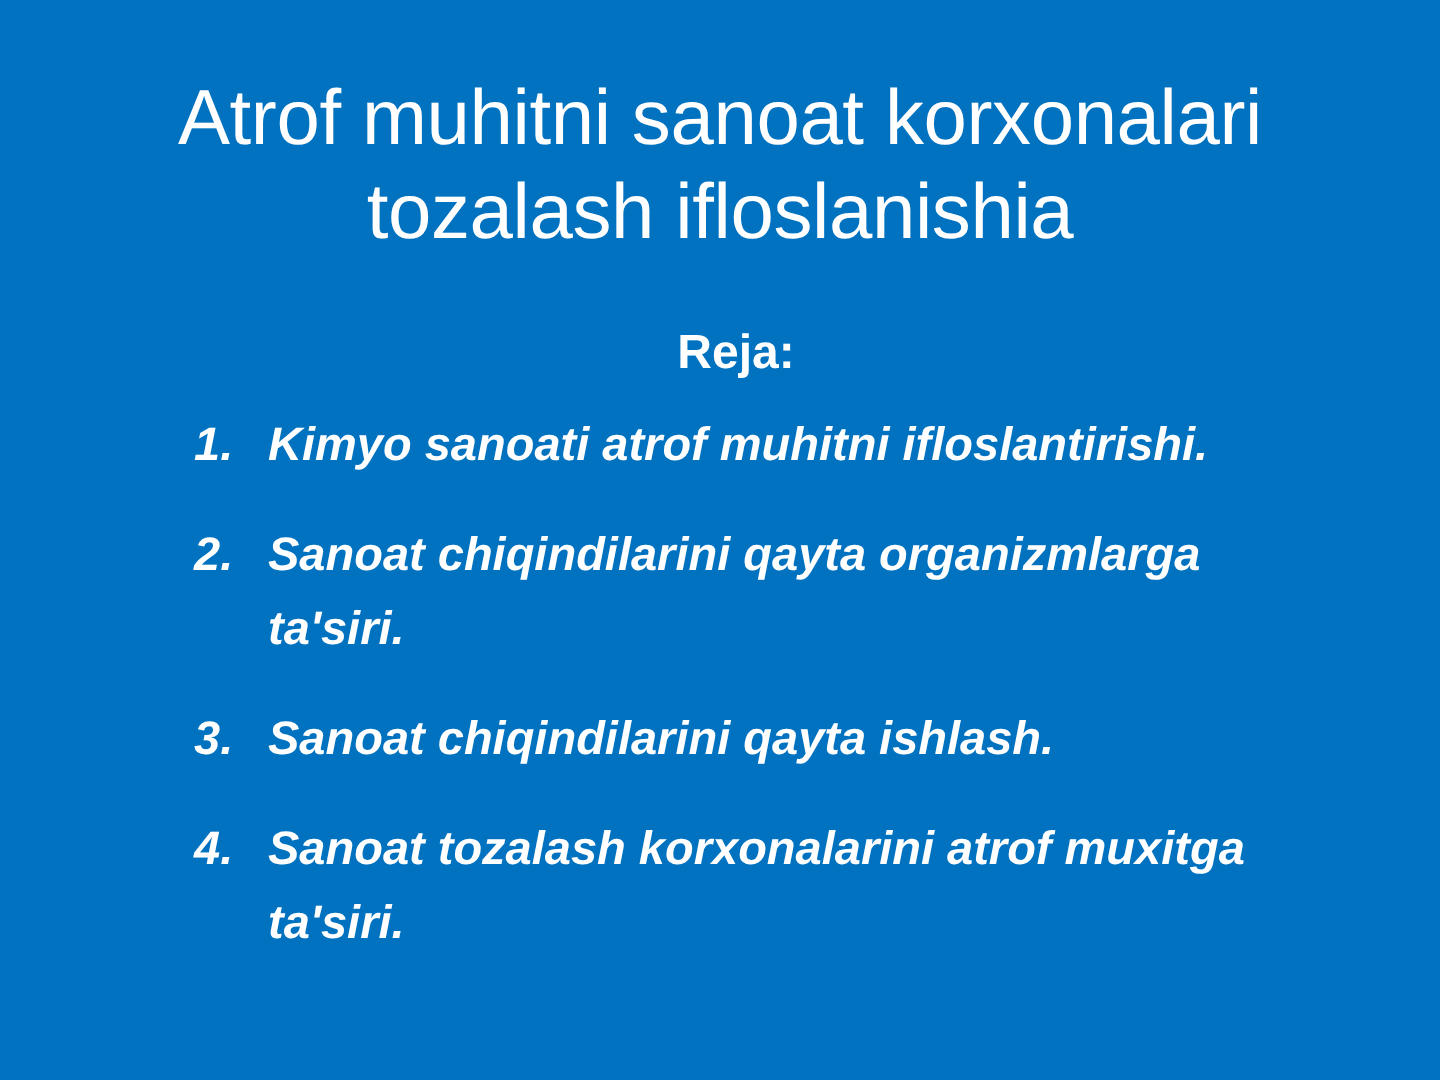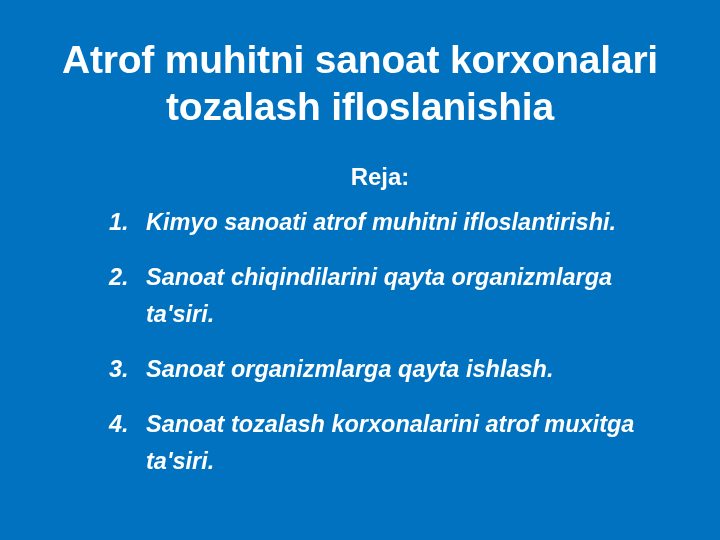--- a/index.html
+++ b/index.html
@@ -26,31 +26,31 @@
     position: absolute;
     left: 36px;
     top: 36px;
     width: 648px;
     text-align: center;
   }
   .title-line {
     display: block;
     color: #FFFFFF;
     font-family: "Liberation Sans", sans-serif;
-    font-weight: bold;
+    font-weight: normal;
     font-size: 39px;
     line-height: 47px;
     letter-spacing: -0.2px;
     white-space: nowrap;
   }
 
   
   #body-block {
     position: absolute;
-    left: 92px;
+    left: 80px;
     top: 160px;
     width: 576px;
   }
 
   #reja-heading {
     display: block;
     color: #FFFFFF;
     font-family: "Liberation Sans", sans-serif;
     font-weight: bold;
     font-style: normal;
@@ -123,21 +123,21 @@
         <span class="reja-text">Kimyo sanoati atrof muhitni ifloslantirishi.</span>
       </li>
 
       <li class="reja-item">
         <span class="reja-marker">2.</span>
         <span class="reja-text">Sanoat chiqindilarini qayta organizmlarga ta'siri.</span>
       </li>
 
       <li class="reja-item">
         <span class="reja-marker">3.</span>
-        <span class="reja-text">Sanoat organizmlarga qayta ishlash.</span>
+        <span class="reja-text">Sanoat chiqindilarini qayta ishlash.</span>
       </li>
 
       <li class="reja-item">
         <span class="reja-marker">4.</span>
         <span class="reja-text">Sanoat tozalash korxonalarini atrof muxitga ta'siri.</span>
       </li>
 
     </ol>
   </div>
 </div>

